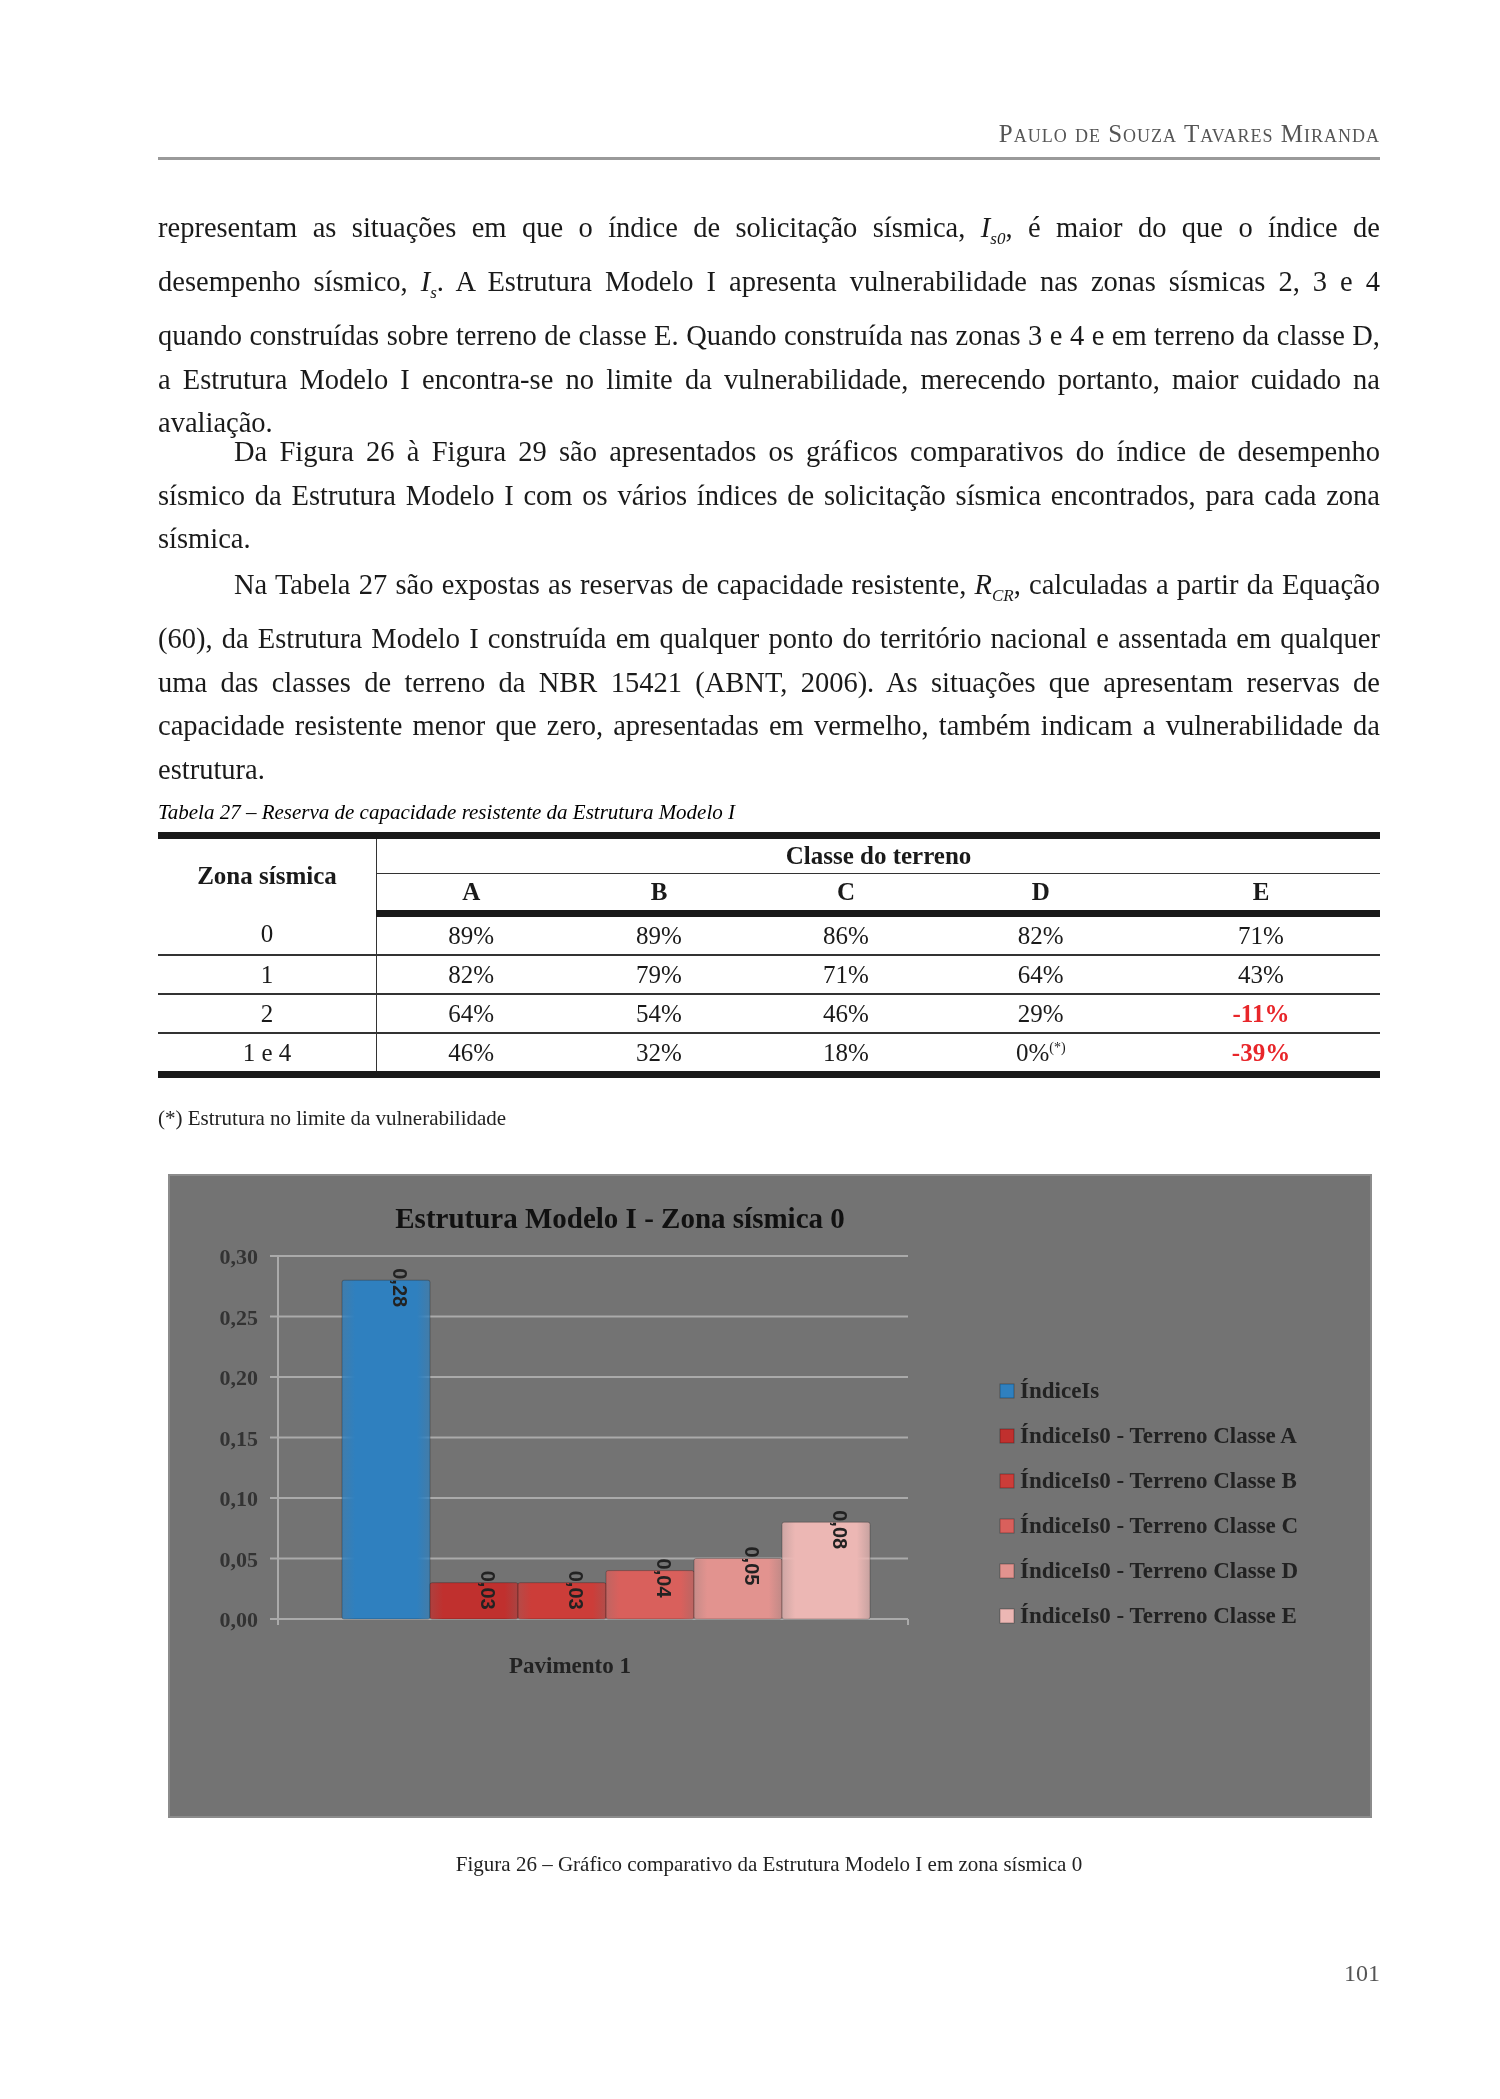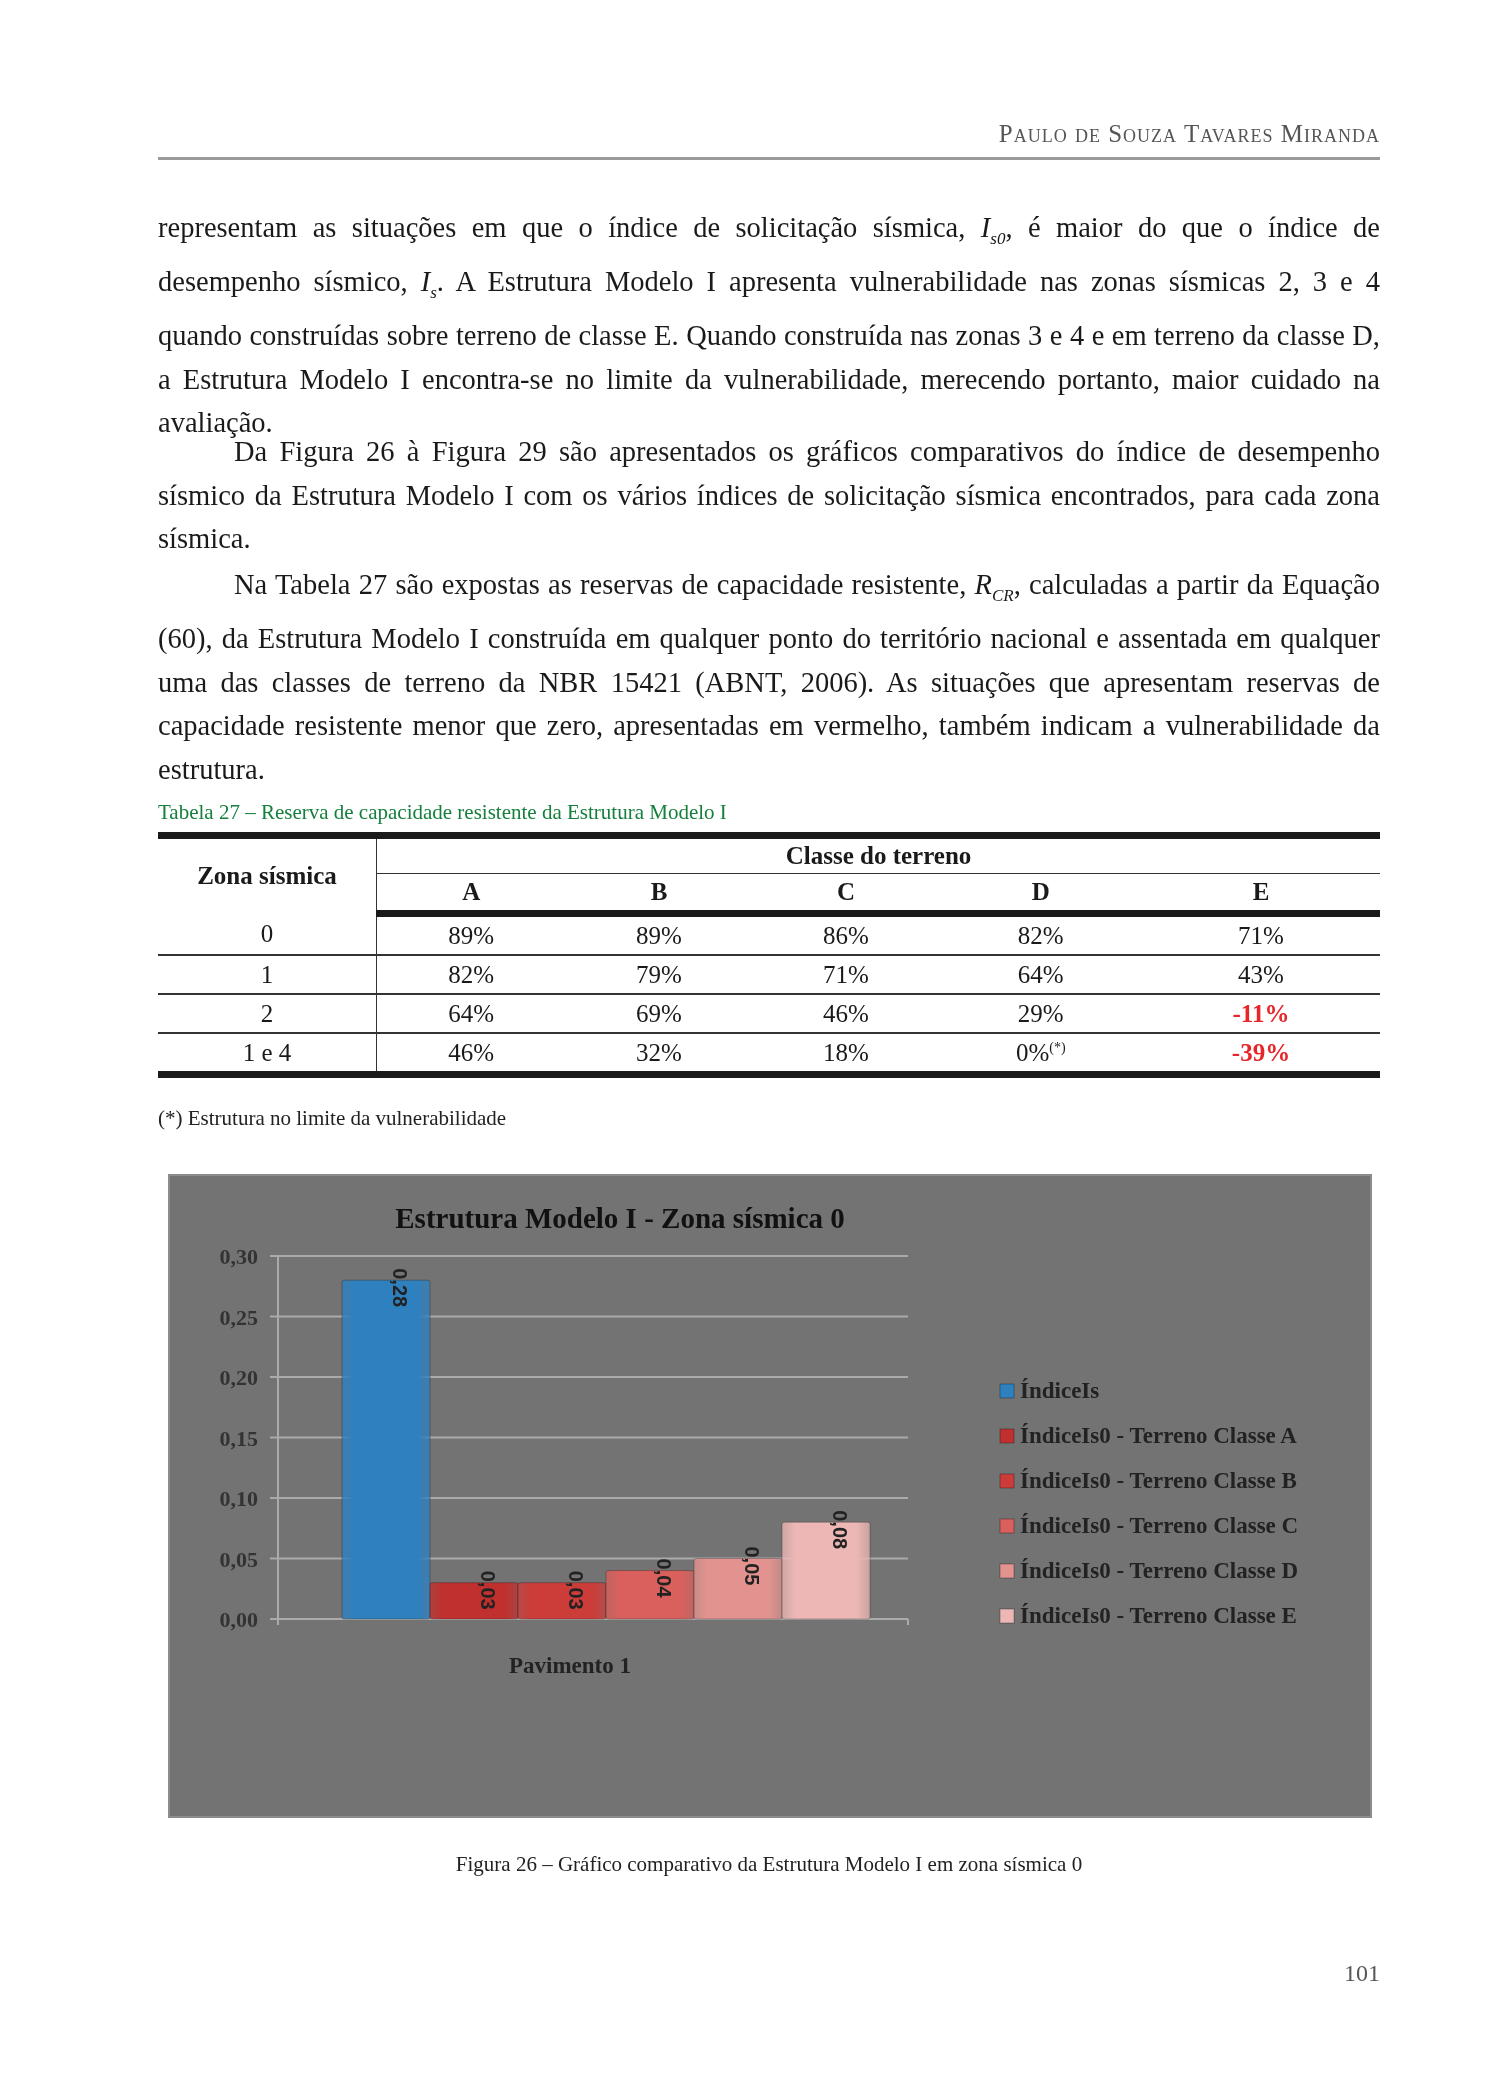--- a/index.html
+++ b/index.html
@@ -10,21 +10,21 @@
                     font-size: 25px; letter-spacing: 1px; color: #555; font-variant: small-caps; }
     .head-rule { position: absolute; left: 158px; top: 157px; width: 1222px; height: 3px; background: #9a9a9a; }
 
     .body-text { position: absolute; left: 158px; width: 1222px; font-size: 28.5px; line-height: 43.5px;
                  text-align: justify; color: #1a1a1a; }
     .body-text p { margin: 0; }
     .indent { text-indent: 76px; }
     .sym { font-style: italic; }
     .sym sub { font-size: 17px; font-style: italic; }
 
-    .table-caption { position: absolute; left: 158px; top: 800px; font-size: 21px; color: #15803d; }
+    .table-caption { position: absolute; left: 158px; top: 800px; font-size: 21px; color: #000000; font-style: italic; }
 
     .tbl { position: absolute; left: 158px; top: 832px; width: 1222px; border-collapse: collapse; font-size: 25px; }
     .tbl td, .tbl th { text-align: center; padding: 0; font-weight: normal; }
     .tbl .thick-top { border-top: 7px solid #1a1a1a; }
     .tbl .thick-bot { border-bottom: 7px solid #1a1a1a; }
     .tbl th { font-weight: bold; }
     .tbl .hdr1 { height: 38px; }
     .tbl .hdr2 { height: 40px; }
     .tbl .row td { height: 37px; border-bottom: 2px solid #333; }
     .tbl .row.last td { border-bottom: 7px solid #1a1a1a; }
@@ -95,21 +95,21 @@
         <td class="zone-col">1</td>
         <td><span>82%</span></td>
         <td><span>79%</span></td>
         <td><span>71%</span></td>
         <td><span>64%</span></td>
         <td><span>43%</span></td>
       </tr>
       <tr class="row">
         <td class="zone-col">2</td>
         <td><span>64%</span></td>
-        <td><span>69%</span></td>
+        <td><span>54%</span></td>
         <td><span>46%</span></td>
         <td><span>29%</span></td>
         <td><span class="neg" style="color: rgb(232, 38, 42);">-11%</span></td>
       </tr>
       <tr class="row last">
         <td class="zone-col">1 e 4</td>
         <td><span>46%</span></td>
         <td><span>32%</span></td>
         <td><span>18%</span></td>
         <td><span>0%</span><span class="sup">(*)</span></td>

